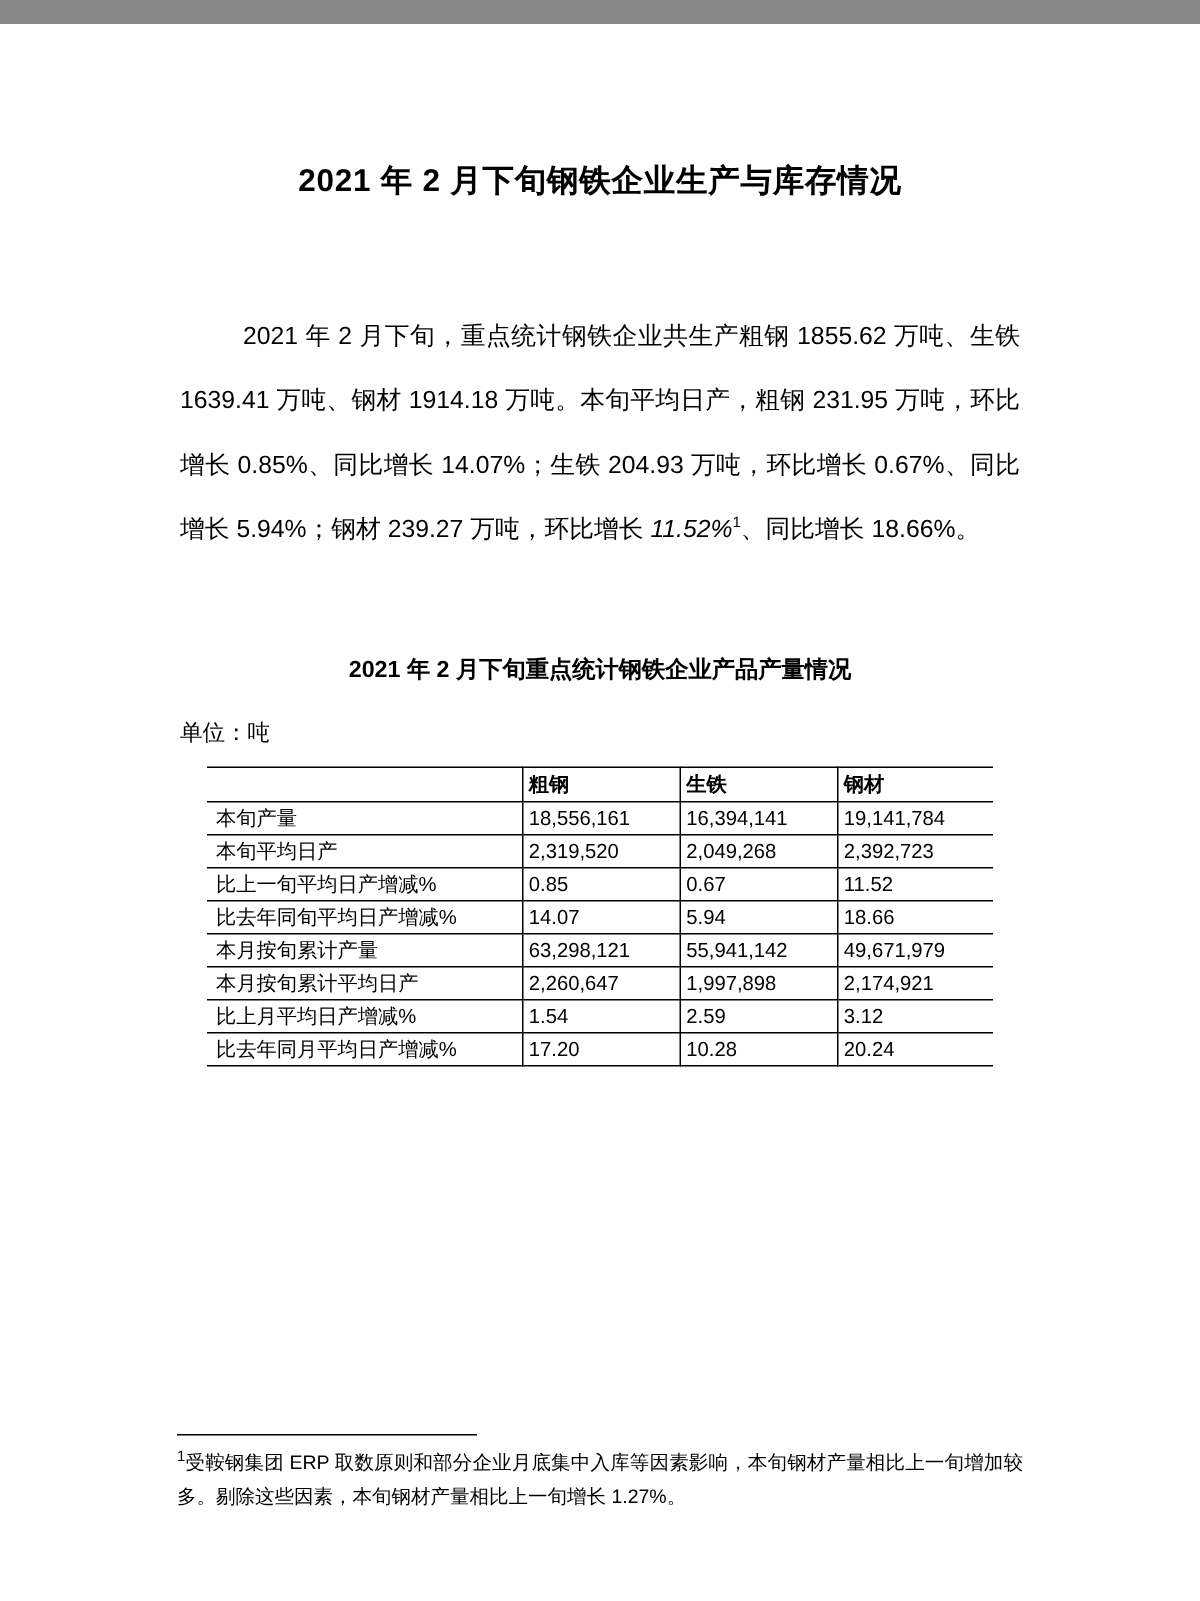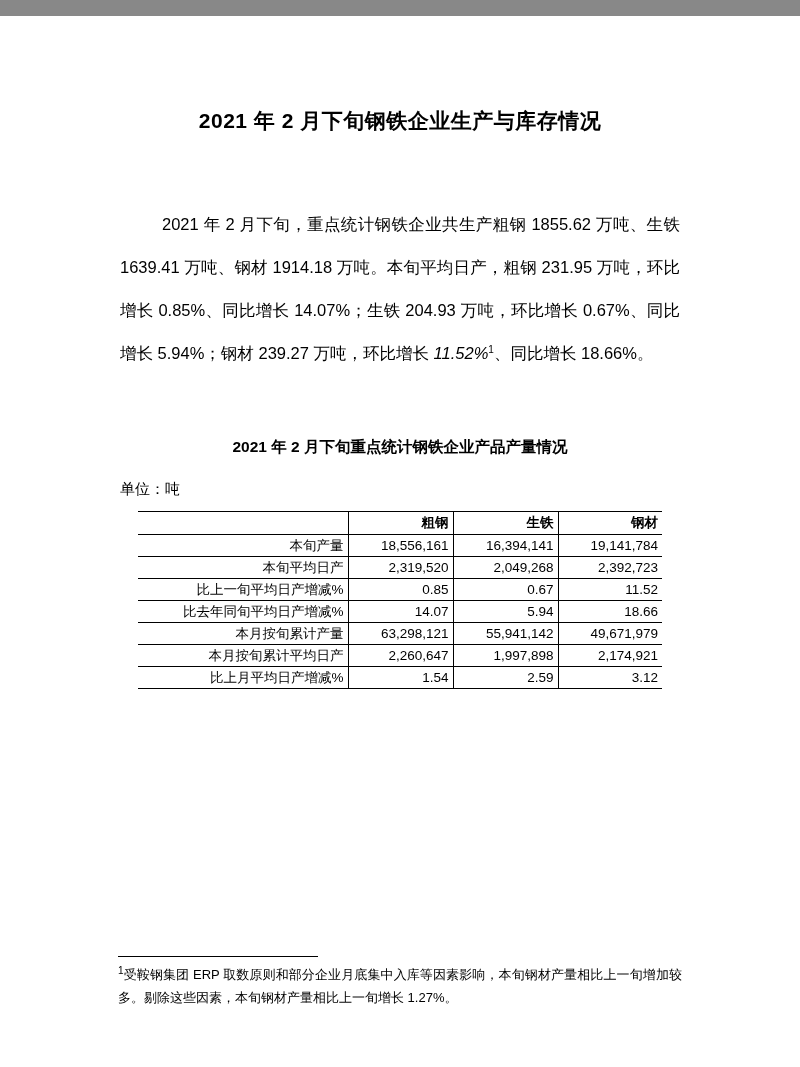--- a/index.html
+++ b/index.html
@@ -63,34 +63,34 @@
     margin-top: 12px;
     font-size: 13.5px;
   }
   .prod-table col.c-label { width: 210px; }
   .prod-table col.c-num   { width: 105px; }
   .prod-table col.c-num3  { width: 104px; }
   .prod-table th, .prod-table td {
     border-bottom: 1px solid #000;
     height: 22px;
     padding: 0 4px;
-    text-align: right;
+    text-align: left;
     vertical-align: middle;
     font-weight: normal;
   }
   .prod-table thead th {
     border-top: 1.5px solid #000;
     border-bottom: 1.5px solid #000;
     font-weight: bold;
     height: 23px;
   }
   .prod-table td:not(:last-child), .prod-table th:not(:last-child) {
     border-right: 1px solid #000;
   }
-  .prod-table td.lbl { text-align: right; padding-left: 6px; }
+  .prod-table td.lbl { text-align: left; padding-left: 6px; }
   .prod-table tr.sect-end td { border-bottom: 1.5px solid #000; }
   .prod-table tr:last-child td { border-bottom: 1.5px solid #000; }
 
   .para-2 { margin-top: 16px; }
 
   .footnote {
     position: absolute;
     top: 940px;
     left: 118px;
     width: 564px;
@@ -169,20 +169,26 @@
           <td>2,260,647</td>
           <td>1,997,898</td>
           <td>2,174,921</td>
         </tr>
         <tr>
           <td class="lbl">比上月平均日产增减%</td>
           <td>1.54</td>
           <td>2.59</td>
           <td>3.12</td>
         </tr>
+        <tr>
+          <td class="lbl">比去年同月平均日产增减%</td>
+          <td>17.20</td>
+          <td>10.28</td>
+          <td>20.24</td>
+        </tr>
       </tbody>
     </table>
 
 
   </div>
 
   <div class="footnote">
     <div class="footnote-rule"></div>
     <p><sup>1</sup><span>受鞍钢集团 ERP 取数原则和部分企业月底集中入库等因素影响，本旬钢材产量相比上一旬增加较多。剔除这些因素，本旬钢材产量相比上一旬增长 1.27%。</span></p>
   </div>

